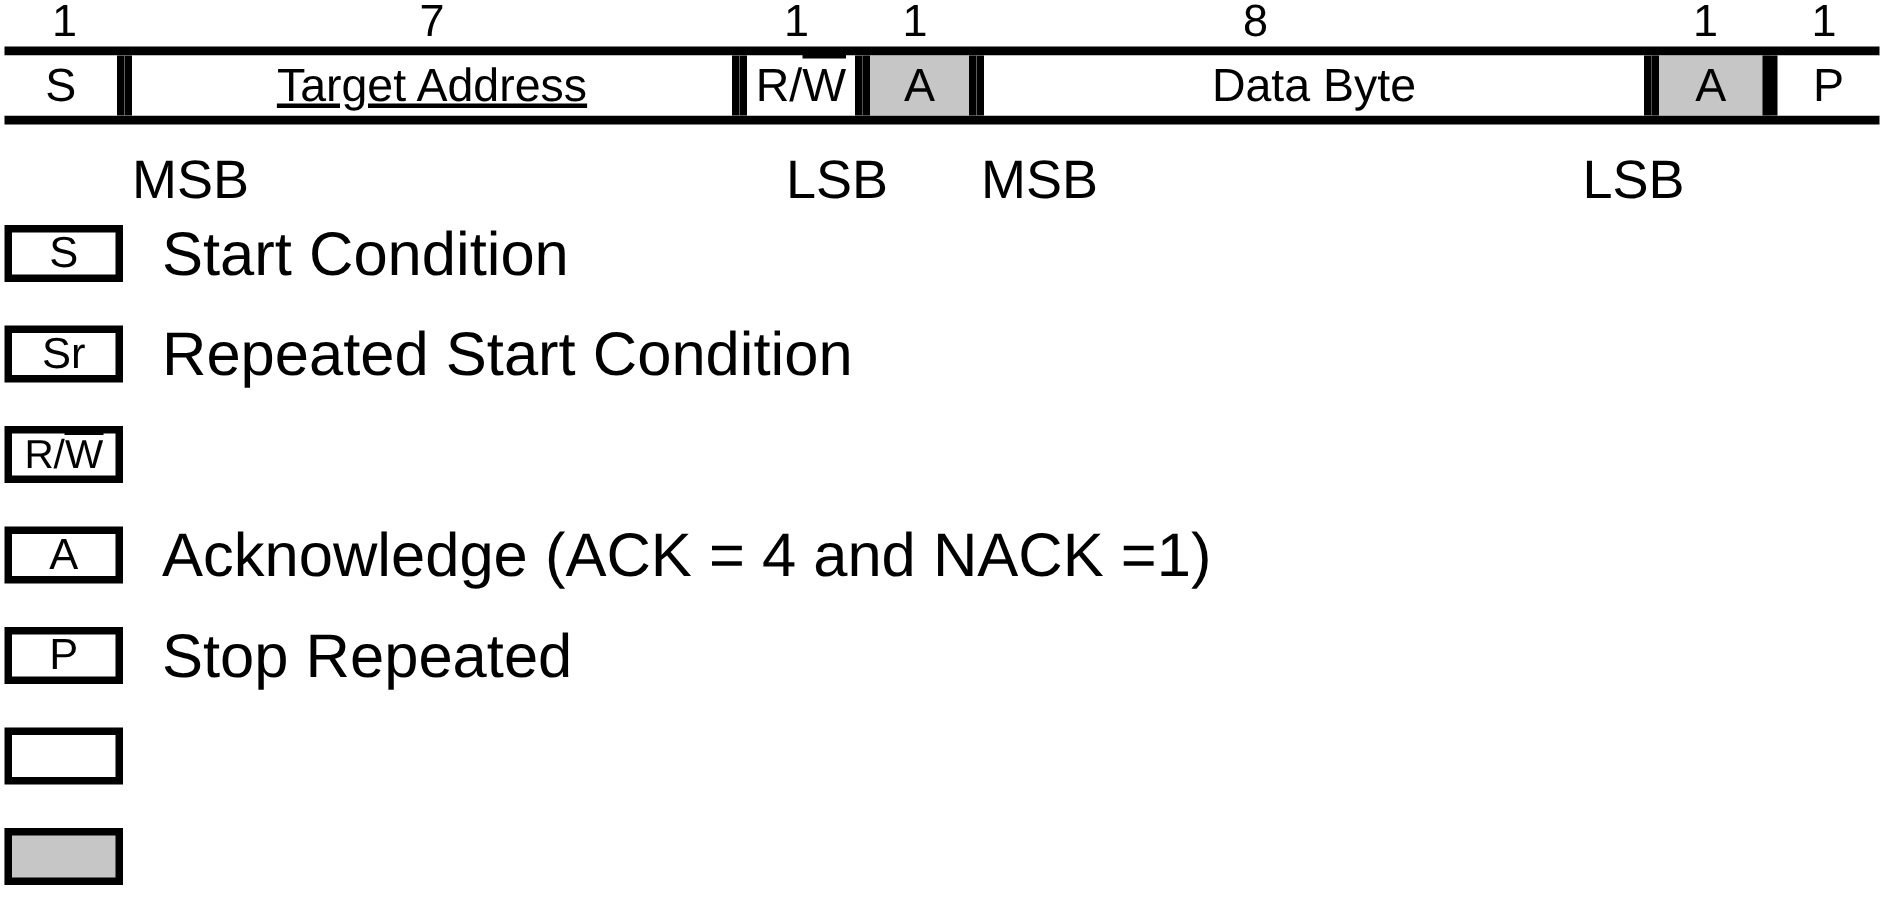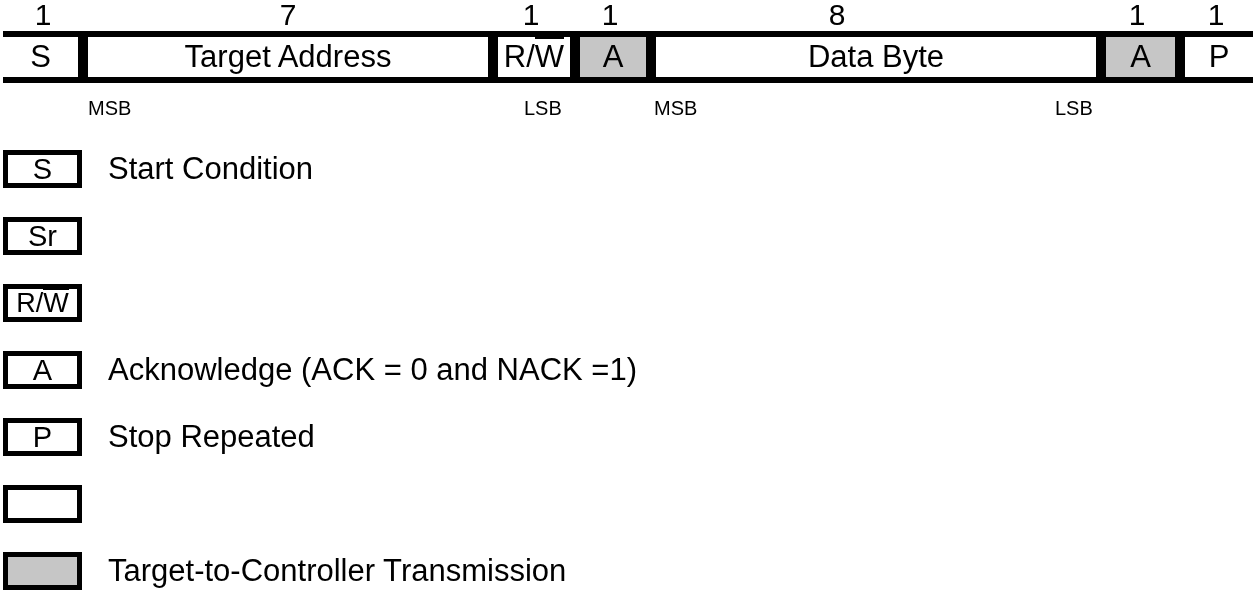--- a/index.html
+++ b/index.html
@@ -89,22 +89,22 @@
 
   .msblsb-row {
     position: absolute;
     left: 0;
     top: 92px;
     width: 1258px;
     height: 34px;
   }
   .msblsb {
     position: absolute;
-    top: 0;
-    font-size: 20px;
+    top: 12px;
+    font-size: 36px;
     line-height: 32px;
     white-space: nowrap;
   }
 
   
   #legend {
     position: absolute;
     left: 0;
     top: 146px;
     width: 1258px;
@@ -128,21 +128,21 @@
     font-size: 29px;
     line-height: 30px;
     white-space: nowrap;
   }
   .legend-box.gray { background: #c6c6c6; }
   .legend-box.tight { font-size: 27px; }
   .legend-label {
     position: absolute;
     left: 108px;
     top: 3px;
-    font-size: 31px;
+    font-size: 41px;
     line-height: 40px;
     white-space: nowrap;
   }
 </style>
 </head>
 <body>
 
 <div id="frame-diagram">
 
   <div class="bitcount-row">
@@ -153,21 +153,21 @@
     <span class="bitcount" style="left:837px">8</span>
     <span class="bitcount" style="left:1137px">1</span>
     <span class="bitcount" style="left:1216px">1</span>
   </div>
 
   <div class="frame-bar">
     <div class="cell nob-left" style="left:0px; width:80px;">
       <span>S</span>
     </div>
 
-    <div class="cell" style="left:80px; width:410px;">
+    <div class="cell" style="left:80px; width:410px;text-decoration:underline;">
       <span>Target Address</span>
     </div>
 
     <div class="cell" style="left:490px; width:82px;">
       <span><span>R/</span><span class="overbar-w">W</span></span>
     </div>
 
     <div class="cell gray" style="left:572px; width:76px;">
       <span>A</span>
     </div>
@@ -200,48 +200,48 @@
     <div class="legend-box">
       <span>S</span>
     </div>
     <div class="legend-label">Start Condition</div>
   </div>
 
   <div class="legend-row">
     <div class="legend-box">
       <span>Sr</span>
     </div>
+    <div class="legend-label">Repeated Start Condition</div>
   </div>
 
   <div class="legend-row">
     <div class="legend-box tight">
       <span><span>R/</span><span class="overbar-w">W</span></span>
     </div>
   </div>
 
   <div class="legend-row">
     <div class="legend-box">
       <span>A</span>
     </div>
-    <div class="legend-label">Acknowledge (ACK = 0 and NACK =1)</div>
+    <div class="legend-label">Acknowledge (ACK = 4 and NACK =1)</div>
   </div>
 
   <div class="legend-row">
     <div class="legend-box">
       <span>P</span>
     </div>
     <div class="legend-label">Stop Repeated</div>
   </div>
 
   <div class="legend-row">
     <div class="legend-box">
       <span></span>
     </div>
   </div>
 
   <div class="legend-row">
     <div class="legend-box gray">
       <span></span>
     </div>
-    <div class="legend-label">Target-to-Controller Transmission</div>
   </div>
 
 </div>
 
 </body></html>

